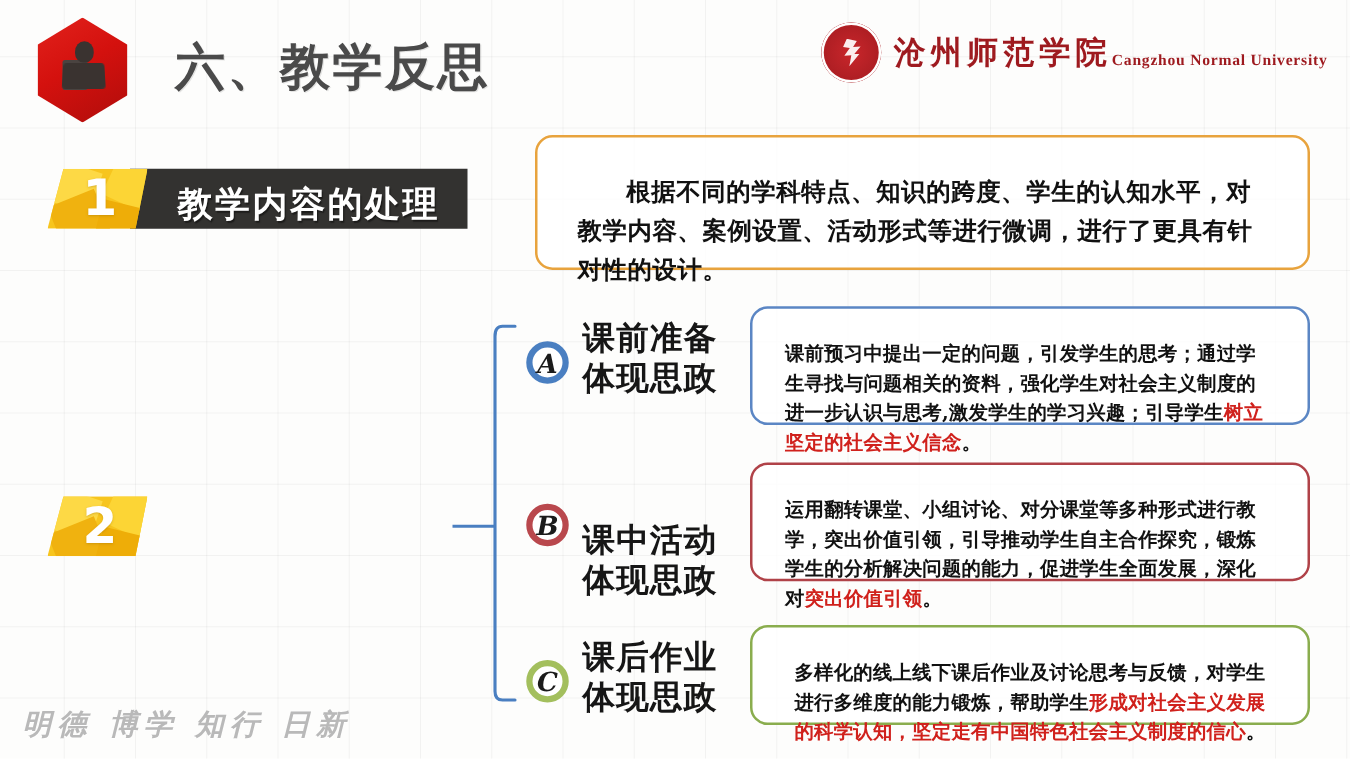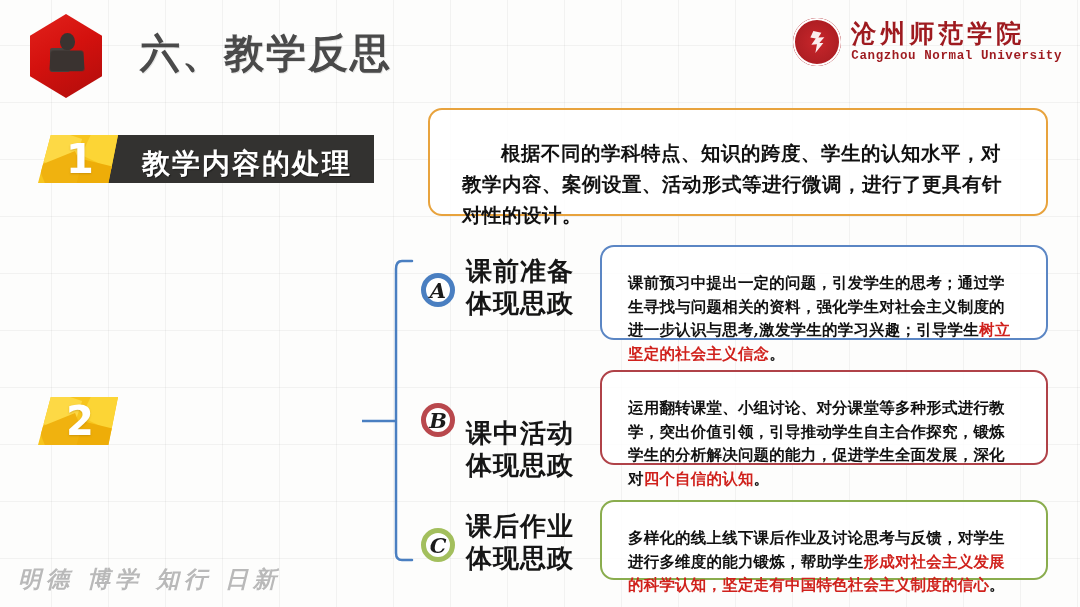--- a/index.html
+++ b/index.html
@@ -57,29 +57,29 @@
     background:radial-gradient(circle at 50% 50%,#c9262b 0%,#b01f24 60%,#8e181d 100%);
     position:relative;box-shadow:inset 0 0 0 2px #fff, inset 0 0 0 4px #b01f24;
   }
   #logo .seal:after{
     content:"";position:absolute;left:50%;top:50%;
     width:20px;height:22px;transform:translate(-50%,-50%);
     background:#fff;
     clip-path:polygon(30% 0,70% 8%,55% 30%,85% 28%,60% 55%,80% 55%,40% 100%,48% 60%,20% 62%,42% 34%,15% 30%);
     opacity:.92;
   }
-  #logo .names{display:flex;flex-direction:column;align-items:flex-start;}
+  #logo .names{display:flex;flex-direction:row;align-items:flex-start;}
   #logo .cn{
     font-size:25px;color:#9e1a1f;font-weight:bold;letter-spacing:4px;
     font-family:"DejaVu Serif","Liberation Serif",serif;
     line-height:1.05;
   }
   #logo .en{
     font-size:12.5px;color:#9e1a1f;font-weight:bold;letter-spacing:.6px;
-    font-family:Liberation Mono, monospace;margin-top:2px;
+    font-family:Liberation Serif, serif;margin-top:12px;
   }
 
   
   .banner{position:absolute;height:48px;display:flex;align-items:stretch;}
   .banner .numblock{
     width:80px;position:relative;
     clip-path:polygon(16% 0,100% 0,88% 100%,0% 100%);
     background:#f7c51e;
     overflow:hidden;
   }
@@ -220,29 +220,29 @@
   </div>
 
   <div class="marker" id="mk-b" style="left:421px;top:403px;">
     <span>B</span>
   </div>
   <div class="stage" style="left:466px;top:401px;margin-top:16px;">
     <div>课中活动</div>
     <div>体现思政</div>
   </div>
   <div class="tbox sub" id="box-b" style="left:600px;top:370px;width:448px;height:95px;padding:8px 10px 6px 10px;">
-    <p><span>运用翻转课堂、小组讨论、对分课堂等多种形式进行教学，突出价值引领，引导推动学生自主合作探究，锻炼学生的分析解决问题的能力，促进学生全面发展，深化对</span><span class="hl">四个自信的认知</span><span>。</span></p>
+    <p><span>运用翻转课堂、小组讨论、对分课堂等多种形式进行教学，突出价值引领，引导推动学生自主合作探究，锻炼学生的分析解决问题的能力，促进学生全面发展，深化对</span><span class="hl">突出价值引领</span><span>。</span></p>
   </div>
 
   <div class="marker" id="mk-c" style="left:421px;top:528px;">
     <span>C</span>
   </div>
   <div class="stage" style="left:466px;top:510px;">
     <div>课后作业</div>
     <div>体现思政</div>
   </div>
-  <div class="tbox sub" id="box-c" style="left:600px;top:500px;width:448px;height:80px;padding:8px 10px 6px 10px;">
+  <div class="tbox sub" id="box-c" style="left:600px;top:500px;width:448px;height:80px;padding:8px 10px 6px 10px;text-align:center;">
     <p><span>多样化的线上线下课后作业及讨论思考与反馈，对学生进行多维度的能力锻炼，帮助学生</span><span class="hl">形成对社会主义发展的科学认知，坚定走有中国特色社会主义制度的信心</span><span>。</span></p>
   </div>
 
   <div id="motto">明德 博学 知行 日新</div>
 
 </div>
 
 </body></html>

